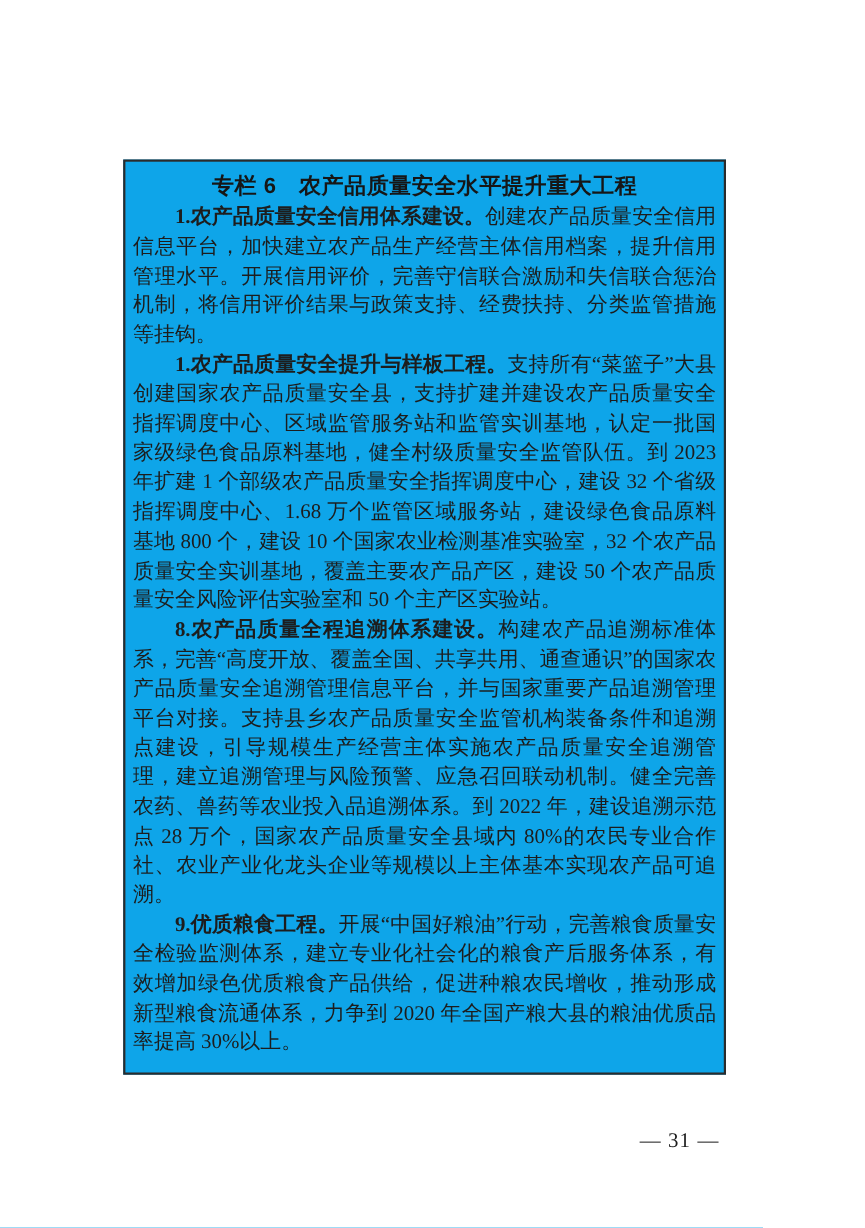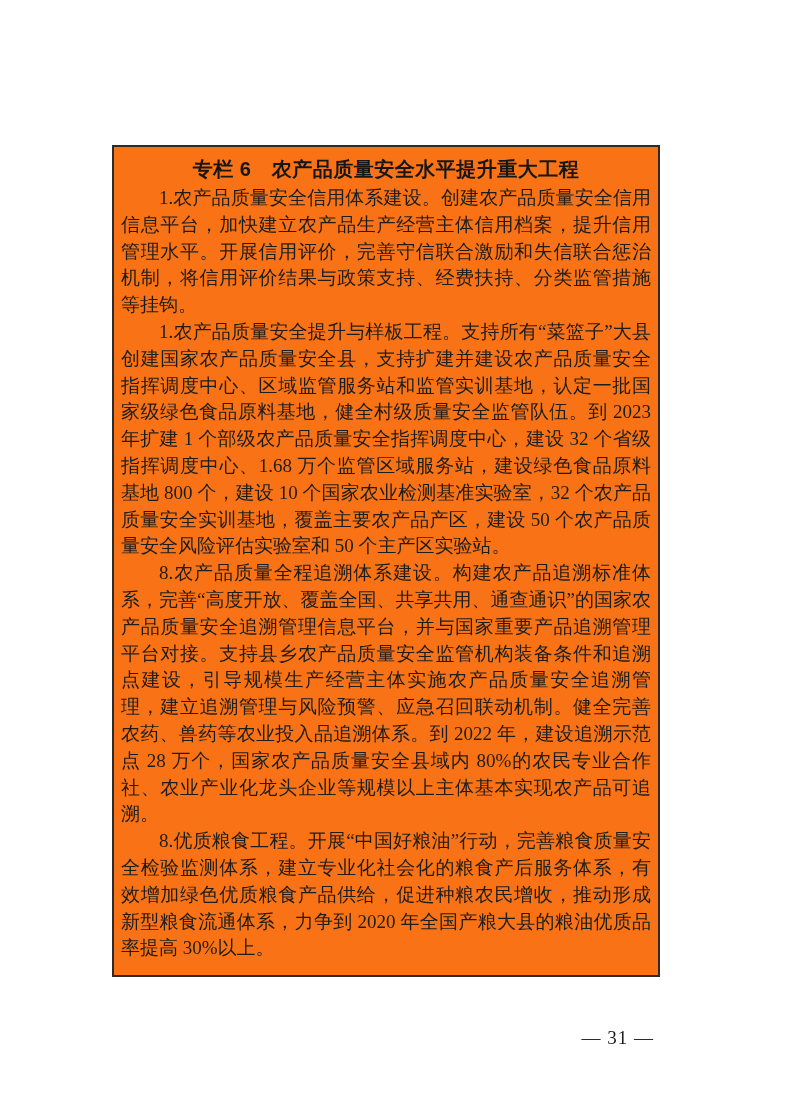--- a/index.html
+++ b/index.html
@@ -18,42 +18,42 @@
   }
   .column-box {
     position: absolute;
     left: 112px;
     top: 145px;
     width: 548px;
     height: 832px;
     border: 2px solid #2b2b2b;
     padding: 8px 7px 0 7px;
     overflow: hidden;
-    background: #f97316;
+    background: #0ea5e9;
   }
   .box-title {
     margin: 0 0 2px 0;
     text-align: center;
     font-family: "Liberation Sans", "DejaVu Sans", sans-serif;
     font-weight: bold;
     font-size: 20px;
     line-height: 28px;
     letter-spacing: 0.5px;
     color: #161616;
   }
   .para {
     margin: 0;
     font-size: 19px;
     line-height: 26.8px;
     text-align: justify;
     text-indent: 2em;
     color: #1d1d1d;
   }
   .para .lead {
-    font-weight: normal;
+    font-weight: bold;
     margin-top: 16px;
   }
   .page-footer {
     position: absolute;
     top: 1027px;
     right: 132px;
     font-size: 19px;
     line-height: 22px;
     color: #1d1d1d;
     letter-spacing: 1px;
@@ -65,18 +65,18 @@
 <div class="column-box">
   <h2 class="box-title">专栏 6　农产品质量安全水平提升重大工程</h2>
 
   <p class="para"><span class="lead">1.农产品质量安全信用体系建设。</span><span>创建农产品质量安全信用信息平台，加快建立农产品生产经营主体信用档案，提升信用管理水平。开展信用评价，完善守信联合激励和失信联合惩治机制，将信用评价结果与政策支持、经费扶持、分类监管措施等挂钩。</span></p>
 
   <p class="para"><span class="lead">1.农产品质量安全提升与样板工程。</span><span>支持所有“菜篮子”大县创建国家农产品质量安全县，支持扩建并建设农产品质量安全指挥调度中心、区域监管服务站和监管实训基地，认定一批国家级绿色食品原料基地，健全村级质量安全监管队伍。到 2023 年扩建 1 个部级农产品质量安全指挥调度中心，建设 32 个省级指挥调度中心、1.68 万个监管区域服务站，建设绿色食品原料基地 800 个，建设 10 个国家农业检测基准实验室，32 个农产品质量安全实训基地，覆盖主要农产品产区，建设 50 个农产品质量安全风险评估实验室和 50 个主产区实验站。</span></p>
 
 
   <p class="para"><span class="lead">8.农产品质量全程追溯体系建设。</span><span>构建农产品追溯标准体系，完善“高度开放、覆盖全国、共享共用、通查通识”的国家农产品质量安全追溯管理信息平台，并与国家重要产品追溯管理平台对接。支持县乡农产品质量安全监管机构装备条件和追溯点建设，引导规模生产经营主体实施农产品质量安全追溯管理，建立追溯管理与风险预警、应急召回联动机制。健全完善农药、兽药等农业投入品追溯体系。到 2022 年，建设追溯示范点 28 万个，国家农产品质量安全县域内 80%的农民专业合作社、农业产业化龙头企业等规模以上主体基本实现农产品可追溯。</span></p>
 
-  <p class="para"><span class="lead">8.优质粮食工程。</span><span>开展“中国好粮油”行动，完善粮食质量安全检验监测体系，建立专业化社会化的粮食产后服务体系，有效增加绿色优质粮食产品供给，促进种粮农民增收，推动形成新型粮食流通体系，力争到 2020 年全国产粮大县的粮油优质品率提高 30%以上。</span></p>
+  <p class="para"><span class="lead">9.优质粮食工程。</span><span>开展“中国好粮油”行动，完善粮食质量安全检验监测体系，建立专业化社会化的粮食产后服务体系，有效增加绿色优质粮食产品供给，促进种粮农民增收，推动形成新型粮食流通体系，力争到 2020 年全国产粮大县的粮油优质品率提高 30%以上。</span></p>
 </div>
 
 <div class="page-footer">
   <span>— 31 —</span>
 </div>
 
 </body></html>

